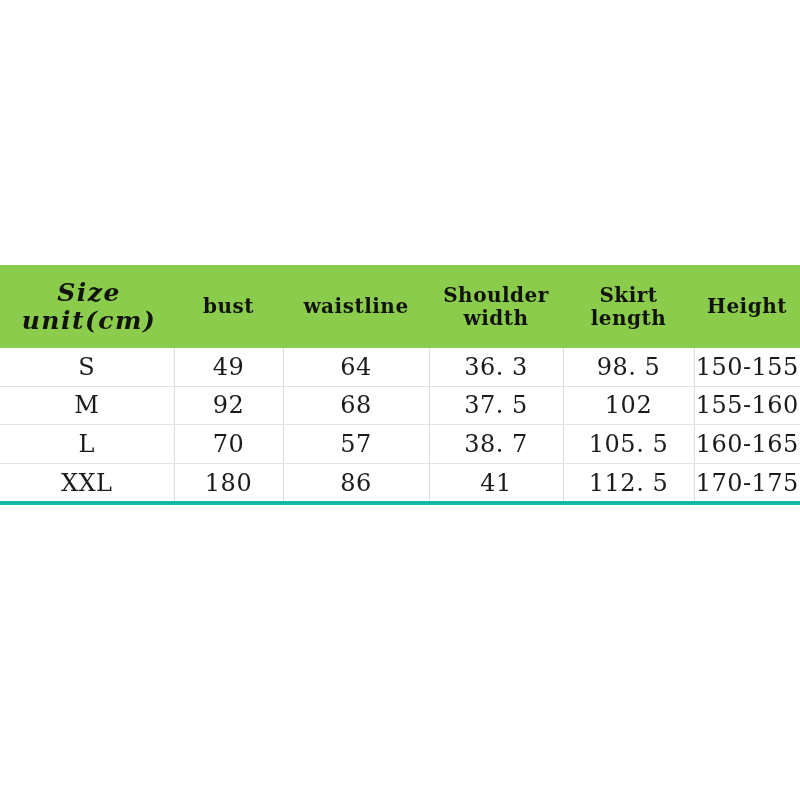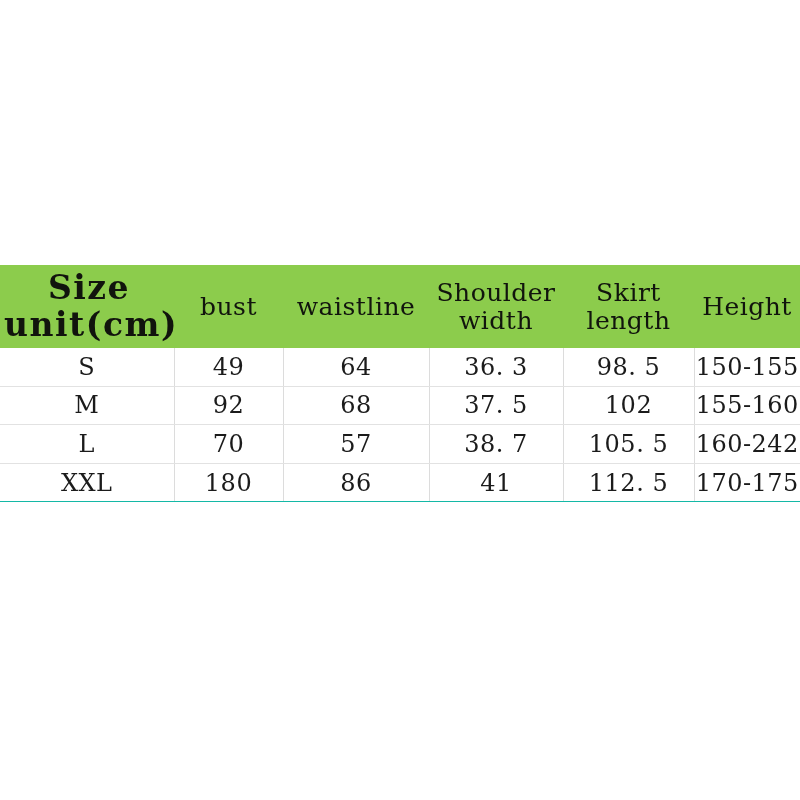--- a/index.html
+++ b/index.html
@@ -38,55 +38,56 @@
   col.c-height   { width: 106px; }
 
   
   thead tr {
     background: #8ccc4c;
   }
   thead th {
     background: #8ccc4c;
     color: #11140d;
     font-family: "DejaVu Serif", serif;
-    font-weight: normal;
-    font-size: 25px;
+    font-weight: bold;
+    font-size: 20px;
     line-height: 1.12;
     text-align: center;
     vertical-align: middle;
     padding: 0;
     height: 83px;
     border: none;
     letter-spacing: 0.5px;
     white-space: pre-line;
   }
   thead th.th-size {
     font-weight: bold;
-    font-size: 33px;
+    font-size: 25px;
     letter-spacing: 1.5px;
     padding-left: 4px;
+    font-style: italic;
   }
 
   
   tbody td {
     height: 37.6px;
     padding: 0;
     text-align: center;
     vertical-align: middle;
     font-family: "DejaVu Serif", serif;
     font-size: 24px;
     color: #1b1b1b;
     background: #ffffff;
     border-right: 1px solid #dcdcdc;
     border-bottom: 1px solid #e2e2e2;
     letter-spacing: 0.5px;
     white-space: nowrap;
   }
   tbody tr:last-child td {
-    border-bottom: 1px solid #14b8a6;
+    border-bottom: 4px solid #14b8a6;
   }
   tbody td.col-last {
     border-right: none;
   }
   tbody td.col-first {
     border-right: 1px solid #dcdcdc;
   }
 </style>
 </head>
 <body>
@@ -130,21 +131,21 @@
         <td>37. 5</td>
         <td>102</td>
         <td class="col-last">155-160</td>
       </tr>
       <tr>
         <td class="col-first">L</td>
         <td>70</td>
         <td>57</td>
         <td>38. 7</td>
         <td>105. 5</td>
-        <td class="col-last">160-242</td>
+        <td class="col-last">160-165</td>
       </tr>
       <tr>
         <td class="col-first">XXL</td>
         <td>180</td>
         <td>86</td>
         <td>41</td>
         <td>112. 5</td>
         <td class="col-last">170-175</td>
       </tr>
     </tbody>

